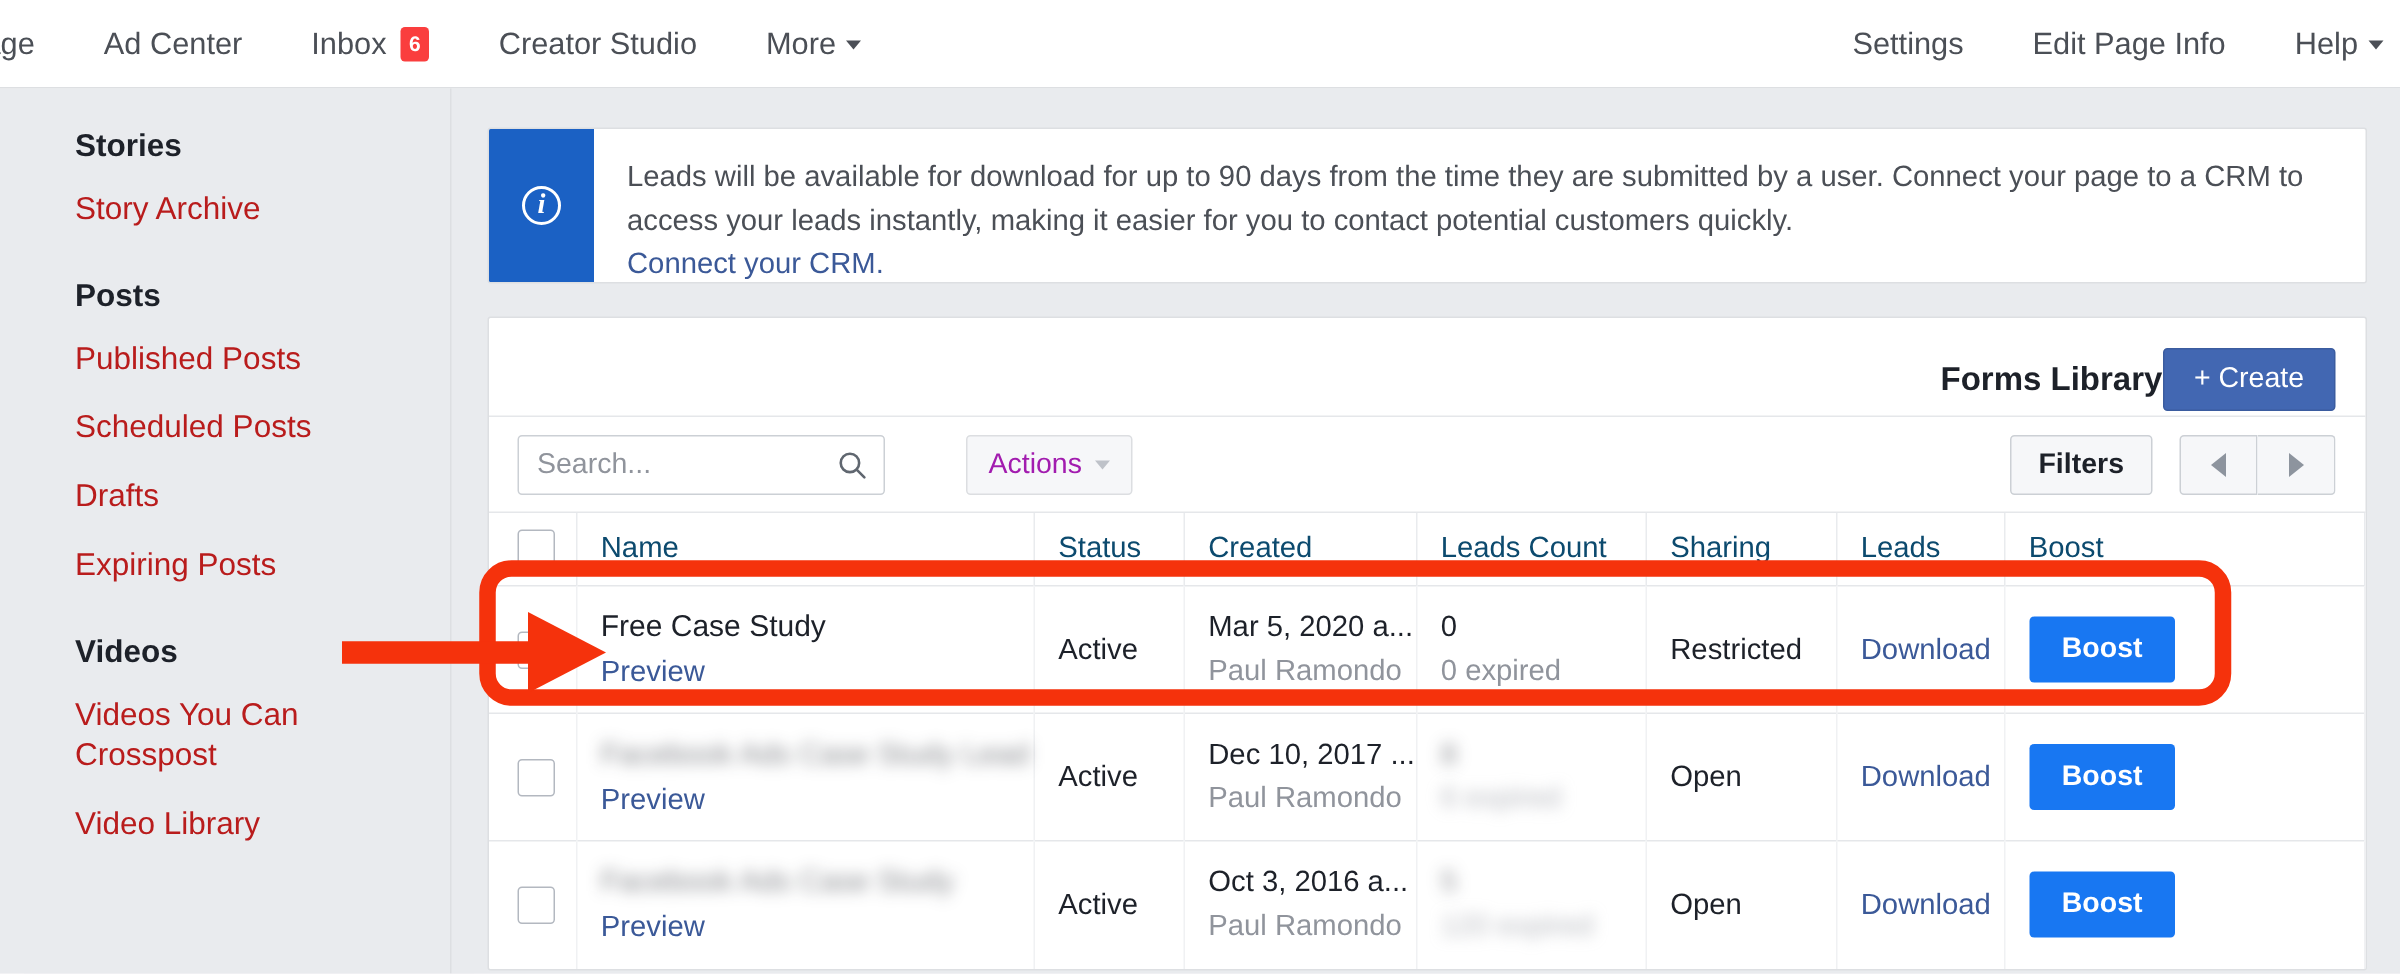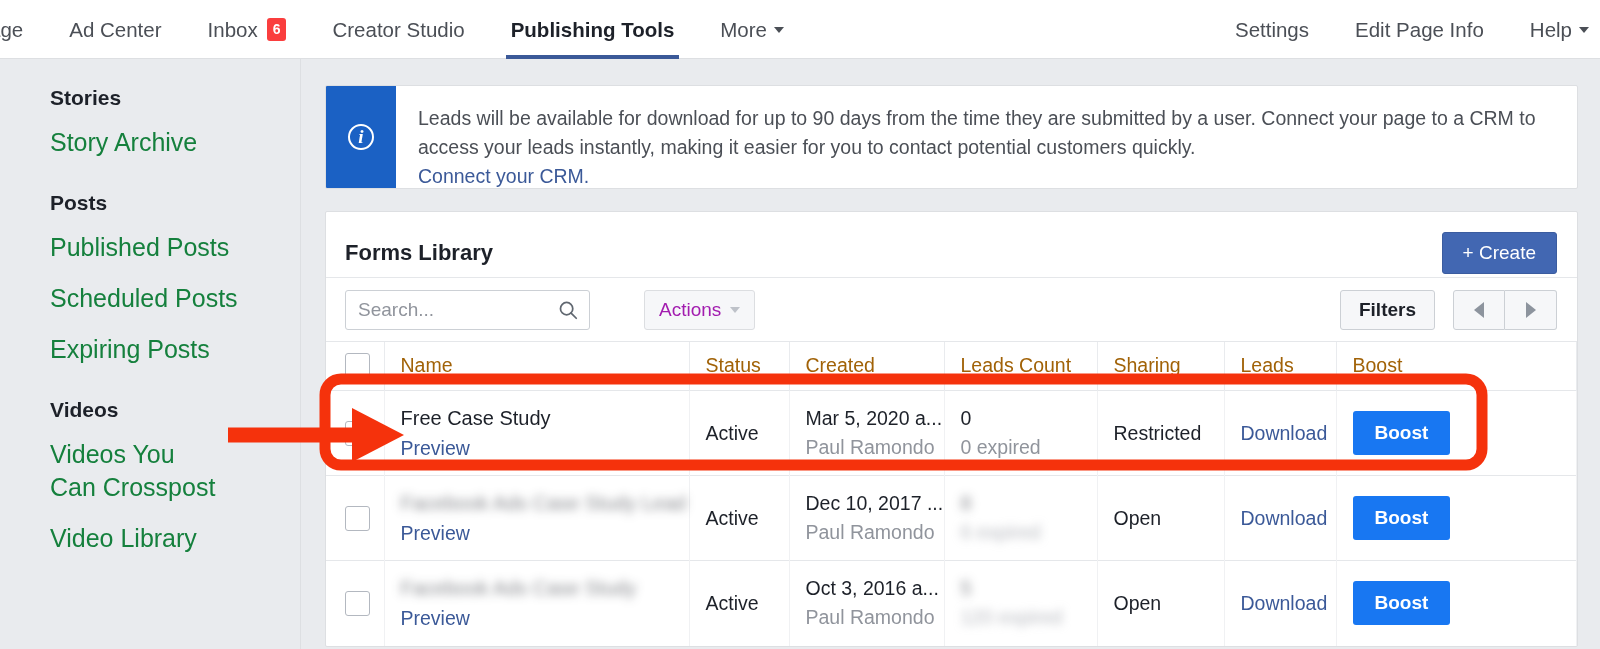--- a/index.html
+++ b/index.html
@@ -109,22 +109,22 @@
   }
   .side-group-title {
     font-size: 21px;
     font-weight: bold;
     color: #1d2129;
     padding: 7px 0 7px 34px;
     margin-top: 16px;
   }
   .side-group-title.first { margin-top: 0; }
   .side-link {
-    font-size: 25px;
-    color: #15803d;
+    font-size: 21px;
+    color: #b91c1c;
     padding: 9px 24px 9px 34px;
     line-height: 1.32;
     cursor: pointer;
   }
 
   
   .content {
     position: absolute;
     left: 300px; top: 59px;
     width: 1300px;
@@ -182,21 +182,21 @@
   .card {
     margin-top: 22px;
     background: #ffffff;
     border: 1px solid #dddfe2;
     border-radius: 2px;
   }
   .card-head {
     height: 66px;
     display: flex;
     align-items: center;
-    justify-content: space-between;
+    justify-content: flex-end;
     padding: 16px 20px 0 19px;
     border-bottom: 1px solid #e5e7ea;
     box-sizing: border-box;
   }
   .card-title {
     font-size: 22px;
     font-weight: bold;
     color: #1d2129;
   }
   .btn-create {
@@ -317,21 +317,21 @@
 
   
   table.forms {
     width: 100%;
     border-collapse: collapse;
     table-layout: fixed;
   }
   table.forms th {
     font-size: 19.5px;
     font-weight: normal;
-    color: #a16207;
+    color: #0c4a6e;
     text-align: left;
     padding: 11px 0 12px 0;
     background: #fff;
     border-right: 1px solid #e9ebee;
     vertical-align: middle;
     height: 44px;
     box-sizing: border-box;
   }
   table.forms td {
     font-size: 19.5px;
@@ -416,23 +416,20 @@
         <div class="nav-item">
           <span>Ad Center</span>
         </div>
         <div class="nav-item">
           <span>Inbox</span>
           <span class="badge">6</span>
         </div>
         <div class="nav-item">
           <span>Creator Studio</span>
         </div>
-        <div class="nav-item active">
-          <span>Publishing Tools</span>
-        </div>
         <div class="nav-item">
           <span>More</span>
           <span class="caret"></span>
         </div>
       </div>
 
       <div class="nav-right">
         <div class="nav-item">
           <span>Settings</span>
         </div>
@@ -447,20 +444,21 @@
     </div>
   </div>
 
   <div class="sidebar">
     <div class="side-group-title first">Stories</div>
     <div class="side-link">Story Archive</div>
 
     <div class="side-group-title">Posts</div>
     <div class="side-link">Published Posts</div>
     <div class="side-link">Scheduled Posts</div>
+    <div class="side-link">Drafts</div>
     <div class="side-link">Expiring Posts</div>
 
     <div class="side-group-title">Videos</div>
     <div class="side-link" style="max-width:175px">Videos You Can Crosspost</div>
     <div class="side-link">Video Library</div>
 
   </div>
 
   <div class="content">
 

